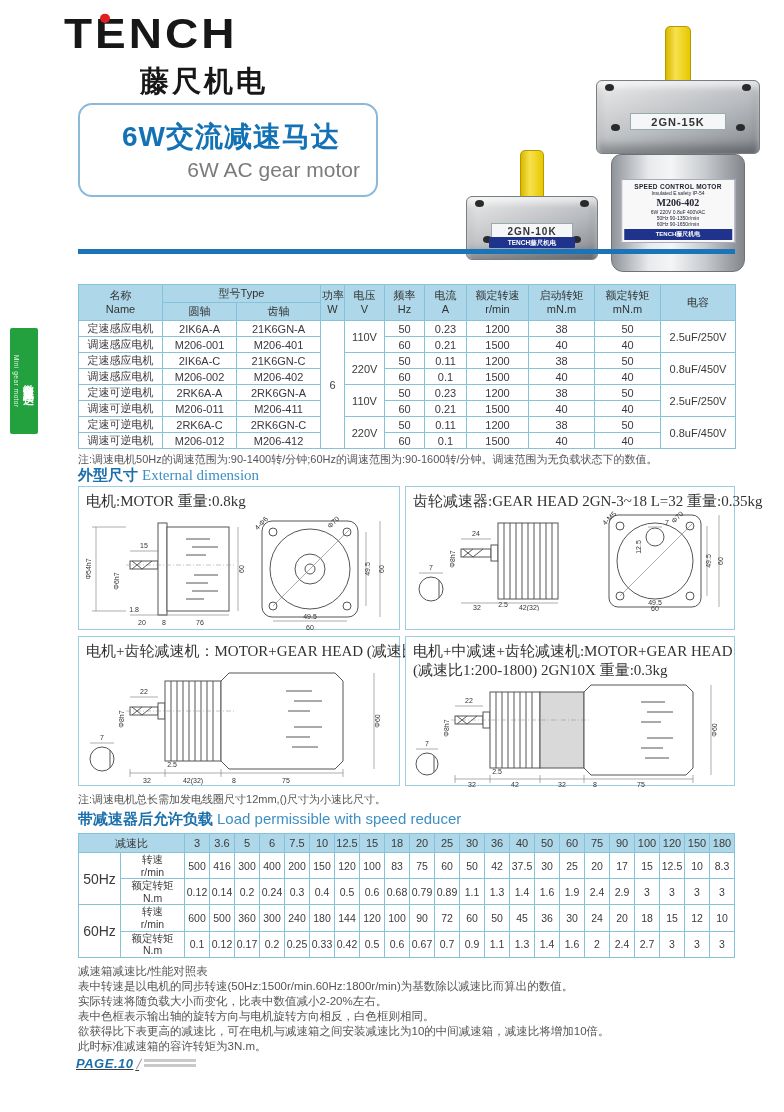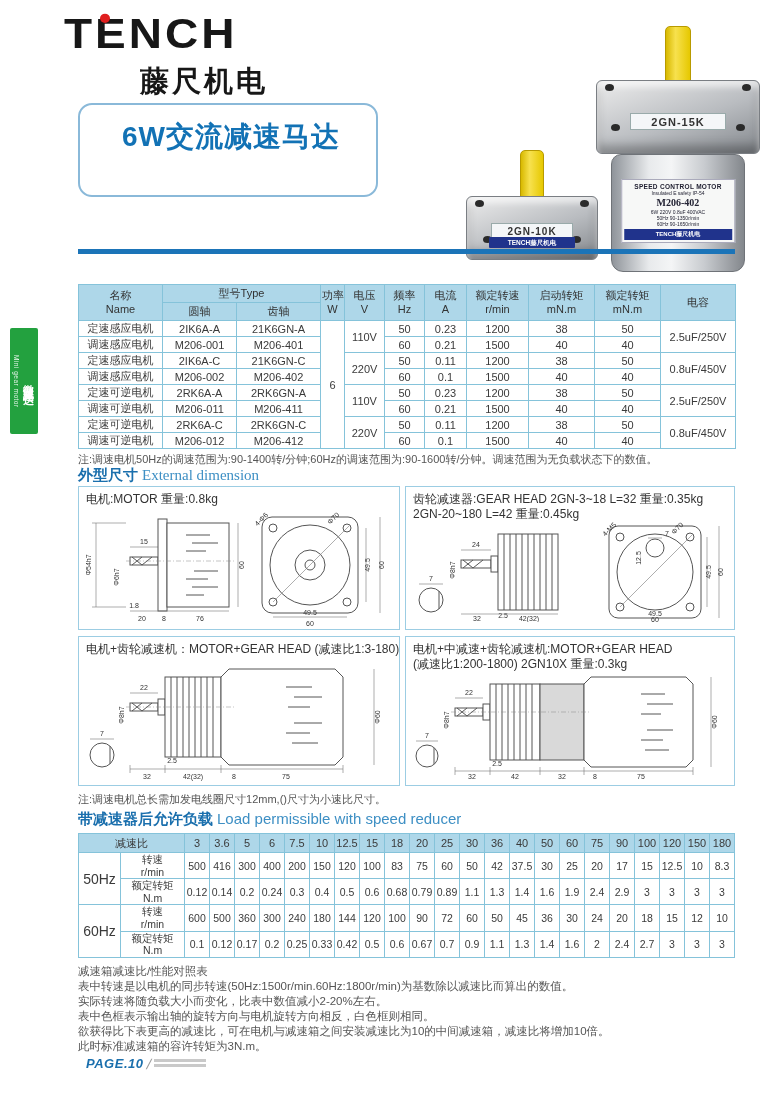--- a/index.html
+++ b/index.html
@@ -46,59 +46,60 @@
   
   table { border-collapse:collapse; table-layout:fixed; }
   .spec-table { position:absolute; left:78px; top:284px; width:657px; font-size:11px; }
   .spec-table td { border:1px solid #85c3da; text-align:center; padding:0 1px; height:15px; color:#3a3a3a; overflow:hidden; white-space:nowrap; }
   .spec-table .hd { background:#aed7e9; height:18px; color:#333; }
   .h2l span { display:block; line-height:1.2; }
   .spec-note { position:absolute; left:78px; top:452px; font-size:11px; color:#555; }
 
   
   .dbox { position:absolute; border:1px solid #9ccde3; background:#fff; padding:5px 7px 2px; }
-  .dcap { font-size:12px; color:#333; line-height:1.25; white-space:nowrap; }
+  .dcap { font-size:15px; color:#333; line-height:1.25; white-space:nowrap;font-family:Liberation Serif, serif; }
   .dbox svg { display:block; }
   .tl { stroke:#555; stroke-width:1; fill:none; }
   .tf { fill:#fff; stroke:#555; stroke-width:1; }
   .dim { font-size:7px; fill:#333; text-anchor:middle; }
   .dimline { stroke:#777; stroke-width:.6; }
   .cl { stroke:#888; stroke-width:.5; stroke-dasharray:5 2 1 2; }
   .draw-note { position:absolute; left:78px; top:792px; font-size:11px; color:#555; }
 
   
   .load-table { position:absolute; left:78px; top:833px; width:657px; font-size:10.5px; }
   .load-table td { border:1px solid #85c3da; text-align:center; color:#3a3a3a; padding:0; height:25px; }
   .load-table .lt-head td { background:#aed7e9; height:19px; font-size:11px; }
   .load-table .lbl span { display:block; line-height:1.2; }
   .load-table .hz { font-size:14px; }
 
   
   .foot-notes { position:absolute; left:78px; top:964px; font-size:11.5px; color:#555; line-height:15px; }
-  .page-num { position:absolute; left:86px; top:1056px; display:flex; align-items:flex-start; }
+  .page-num { position:absolute; left:76px; top:1056px; display:flex; align-items:flex-start;text-decoration:underline; }
   .page-num .pn { font-size:13px; font-weight:700; font-style:italic; color:#1a6fad; letter-spacing:.5px; }
   .page-num .slash { color:#999; font-size:14px; margin:0 3px 0 4px; transform:skewX(-15deg); }
   .tiny-lines { display:inline-block; margin-top:3px; }
   .tiny-lines i { display:block; width:52px; height:2.5px; background:#c9c9c9; margin-bottom:2.5px; }
 </style>
 </head>
 <body>
 
 <div class="page">
 
   <div class="logo">
     <div class="logo-en">
       <span>TENCH</span>
       <span class="logo-dot"></span>
     </div>
     <div class="logo-cn">藤尺机电</div>
   </div>
 
   <div class="banner">
     <div class="banner-cn">6W交流减速马达</div>
+    <div class="banner-en">6W AC gear motor</div>
   </div>
 
   <div class="prod" style="left:466px; top:150px; width:132px; height:110px;">
     <div class="shaft" style="top:0; width:24px; height:58px;"></div>
     <div class="gearbox" style="top:46px; height:64px;">
       <span class="bolt" style="left:8px; top:3px;"></span>
       <span class="bolt" style="right:8px; top:3px;"></span>
       <span class="bolt" style="left:16px; bottom:16px;"></span>
       <span class="bolt" style="right:16px; bottom:16px;"></span>
       <div class="plate-strip" style="top:20px; width:82px; height:15px; font-size:10px; line-height:15px; letter-spacing:1px;">2GN-10K</div>
@@ -341,21 +342,20 @@
       <line class="dimline" x1="294" y1="10" x2="294" y2="106"></line>
       <text class="dim" transform="rotate(-90 298 58)" x="298" y="58">60</text>
       <line class="dimline" x1="187" y1="110" x2="261" y2="110"></line>
       <text class="dim" x="224" y="108">49.5</text>
       <text class="dim" x="224" y="119">60</text>
     </svg>
   </div>
 
   <div class="dbox" style="left:405px; top:486px; width:330px; height:144px;">
     <div class="dcap">齿轮减速器:GEAR HEAD 2GN-3~18 L=32 重量:0.35kg</div>
-    <div class="dcap">2GN-20~180 L=42 重量:0.45kg</div>
     <svg width="314" height="100" viewBox="0 0 314 100">
       <circle class="tl" cx="18" cy="78" r="12"></circle>
         <line class="tl" x1="26" y1="69" x2="26" y2="87"></line>
       <line class="dimline" x1="6" y1="62" x2="30" y2="62"></line>
       <text class="dim" x="18" y="59">7</text>
       <text class="dim" transform="rotate(-90 42 48)" x="42" y="48">Φ8h7</text>
       <line class="dimline" x1="48" y1="28" x2="78" y2="28"></line>
       <text class="dim" x="63" y="25">24</text>
       <rect class="tf" x="48" y="38" width="30" height="8"></rect>
       <line class="tl" x1="50" y1="46" x2="60" y2="38"></line>

